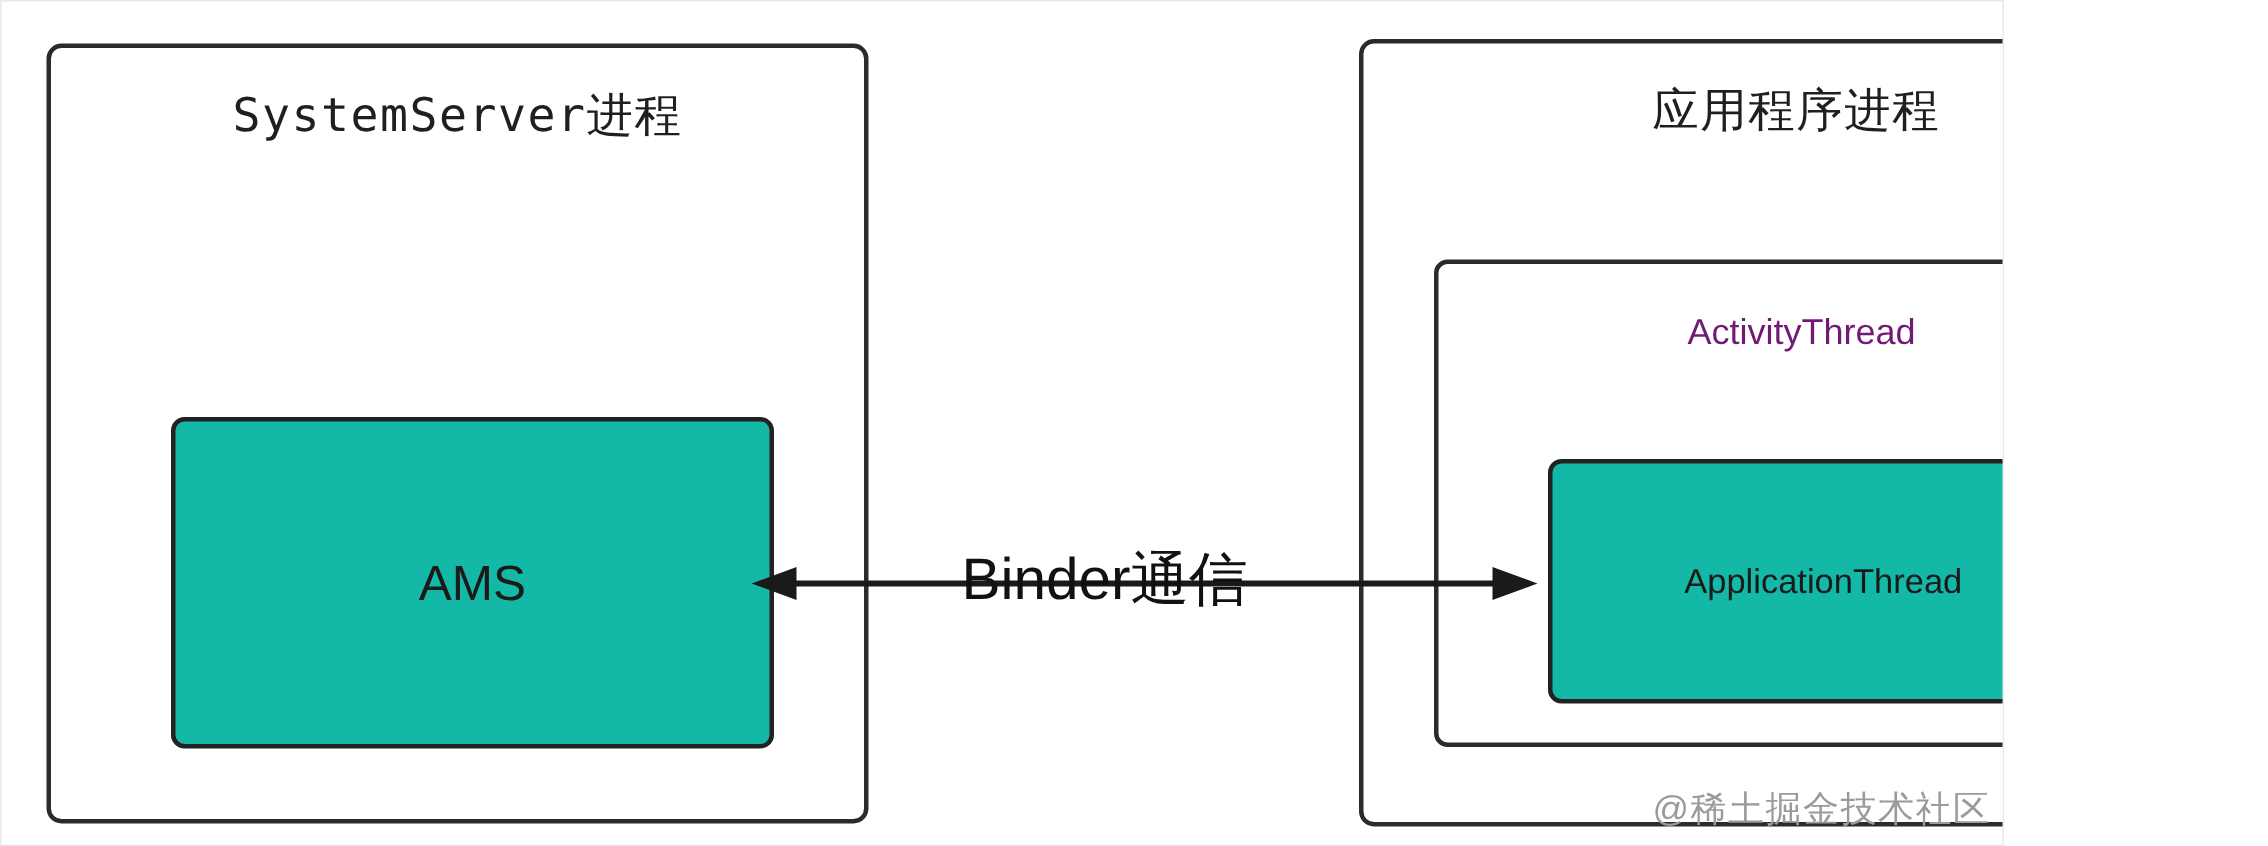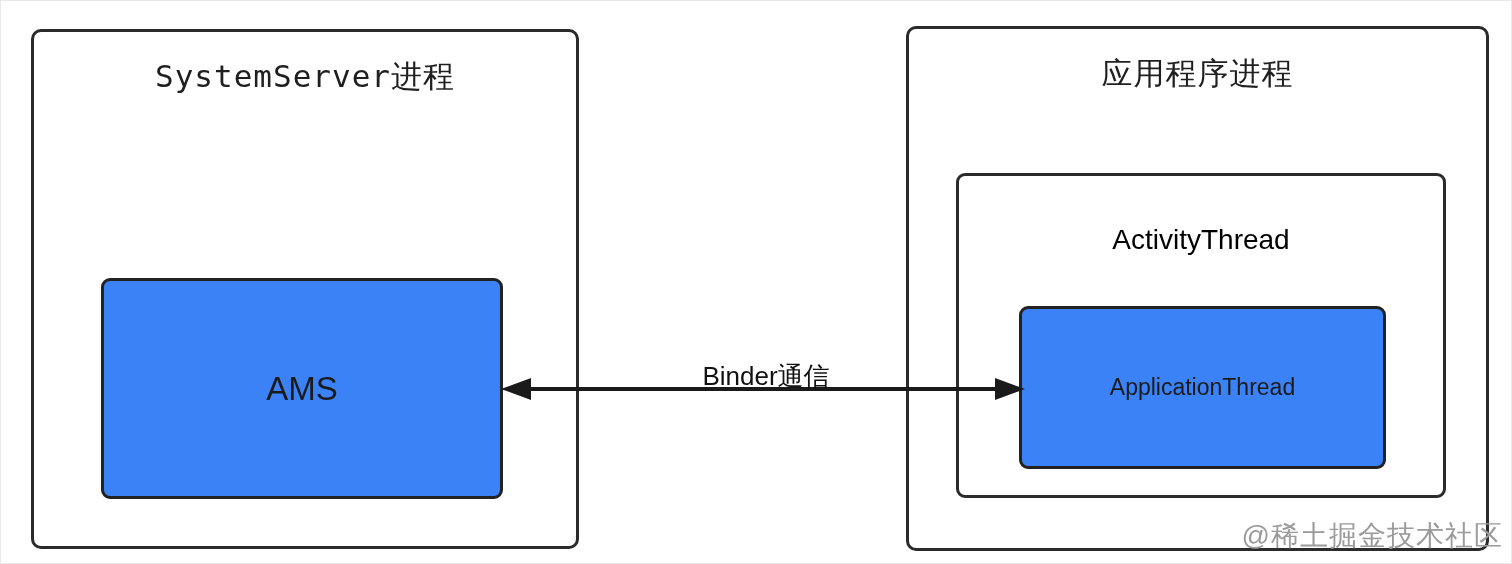--- a/index.html
+++ b/index.html
@@ -3,21 +3,21 @@
 <meta charset="utf-8">
 <style>
   html, body {
     margin: 0;
     padding: 0;
     background: #ffffff;
     font-family: "Liberation Sans", "DejaVu Sans", sans-serif;
   }
   .canvas {
     position: relative;
-    width: 1512px;
+    width: 1336px;
     height: 564px;
     background: #ffffff;
     overflow: hidden;
     box-sizing: border-box;
     border: 1px solid #e8e8e8;
   }
   .outer-box {
     position: absolute;
     border: 3px solid #2b2b2b;
     border-radius: 10px;
@@ -34,71 +34,72 @@
     color: #1f1f1f;
     letter-spacing: 1px;
     font-family: Liberation Mono, monospace;
   }
   .box-title.mono {
     font-family: "DejaVu Sans Mono", "Liberation Mono", monospace;
   }
 
   .gray-box {
     position: absolute;
-    background: #3b82f6;
+    background: #14b8a6;
     border: 3px solid #222222;
     border-radius: 9px;
     box-sizing: border-box;
     display: flex;
     align-items: center;
     justify-content: center;
     color: #1a1a1a;
+    margin-left: 13px;
   }
   .ams-box {
     left: 100px; top: 277px; width: 402px; height: 221px;
     font-size: 33px;
   }
   .app-thread-box {
     left: 1018px; top: 305px; width: 367px; height: 163px;
     font-size: 23px;
   }
 
   .inner-box {
     position: absolute;
     left: 955px; top: 172px; width: 490px; height: 325px;
     border: 3px solid #2b2b2b;
     border-radius: 9px;
     background: #ffffff;
     box-sizing: border-box;
   }
   .inner-title {
-    margin-top: 48px;
+    margin-top: 32px;
     text-align: center;
-    font-size: 28px;
-    color: #000000;
+    font-size: 24px;
+    color: #701a75;
   }
 
   .arrow-svg {
     position: absolute;
     left: 500px; top: 368px;
     width: 524px; height: 40px;
   }
   .arrow-label {
     position: absolute;
     left: 640px; top: 358px;
     width: 250px;
-    text-align: center;
-    font-size: 26px;
+    text-align: left;
+    font-size: 39px;
     color: #111111;
   }
 
   .watermark {
     position: absolute;
     right: 8px; bottom: 8px;
-    font-size: 28px;
+    font-size: 24px;
     color: #9b9b9b;
     letter-spacing: 1px;
   }
 </style>
 </head>
 <body>
 
 <div class="canvas">
 
   <div class="outer-box box-left">

